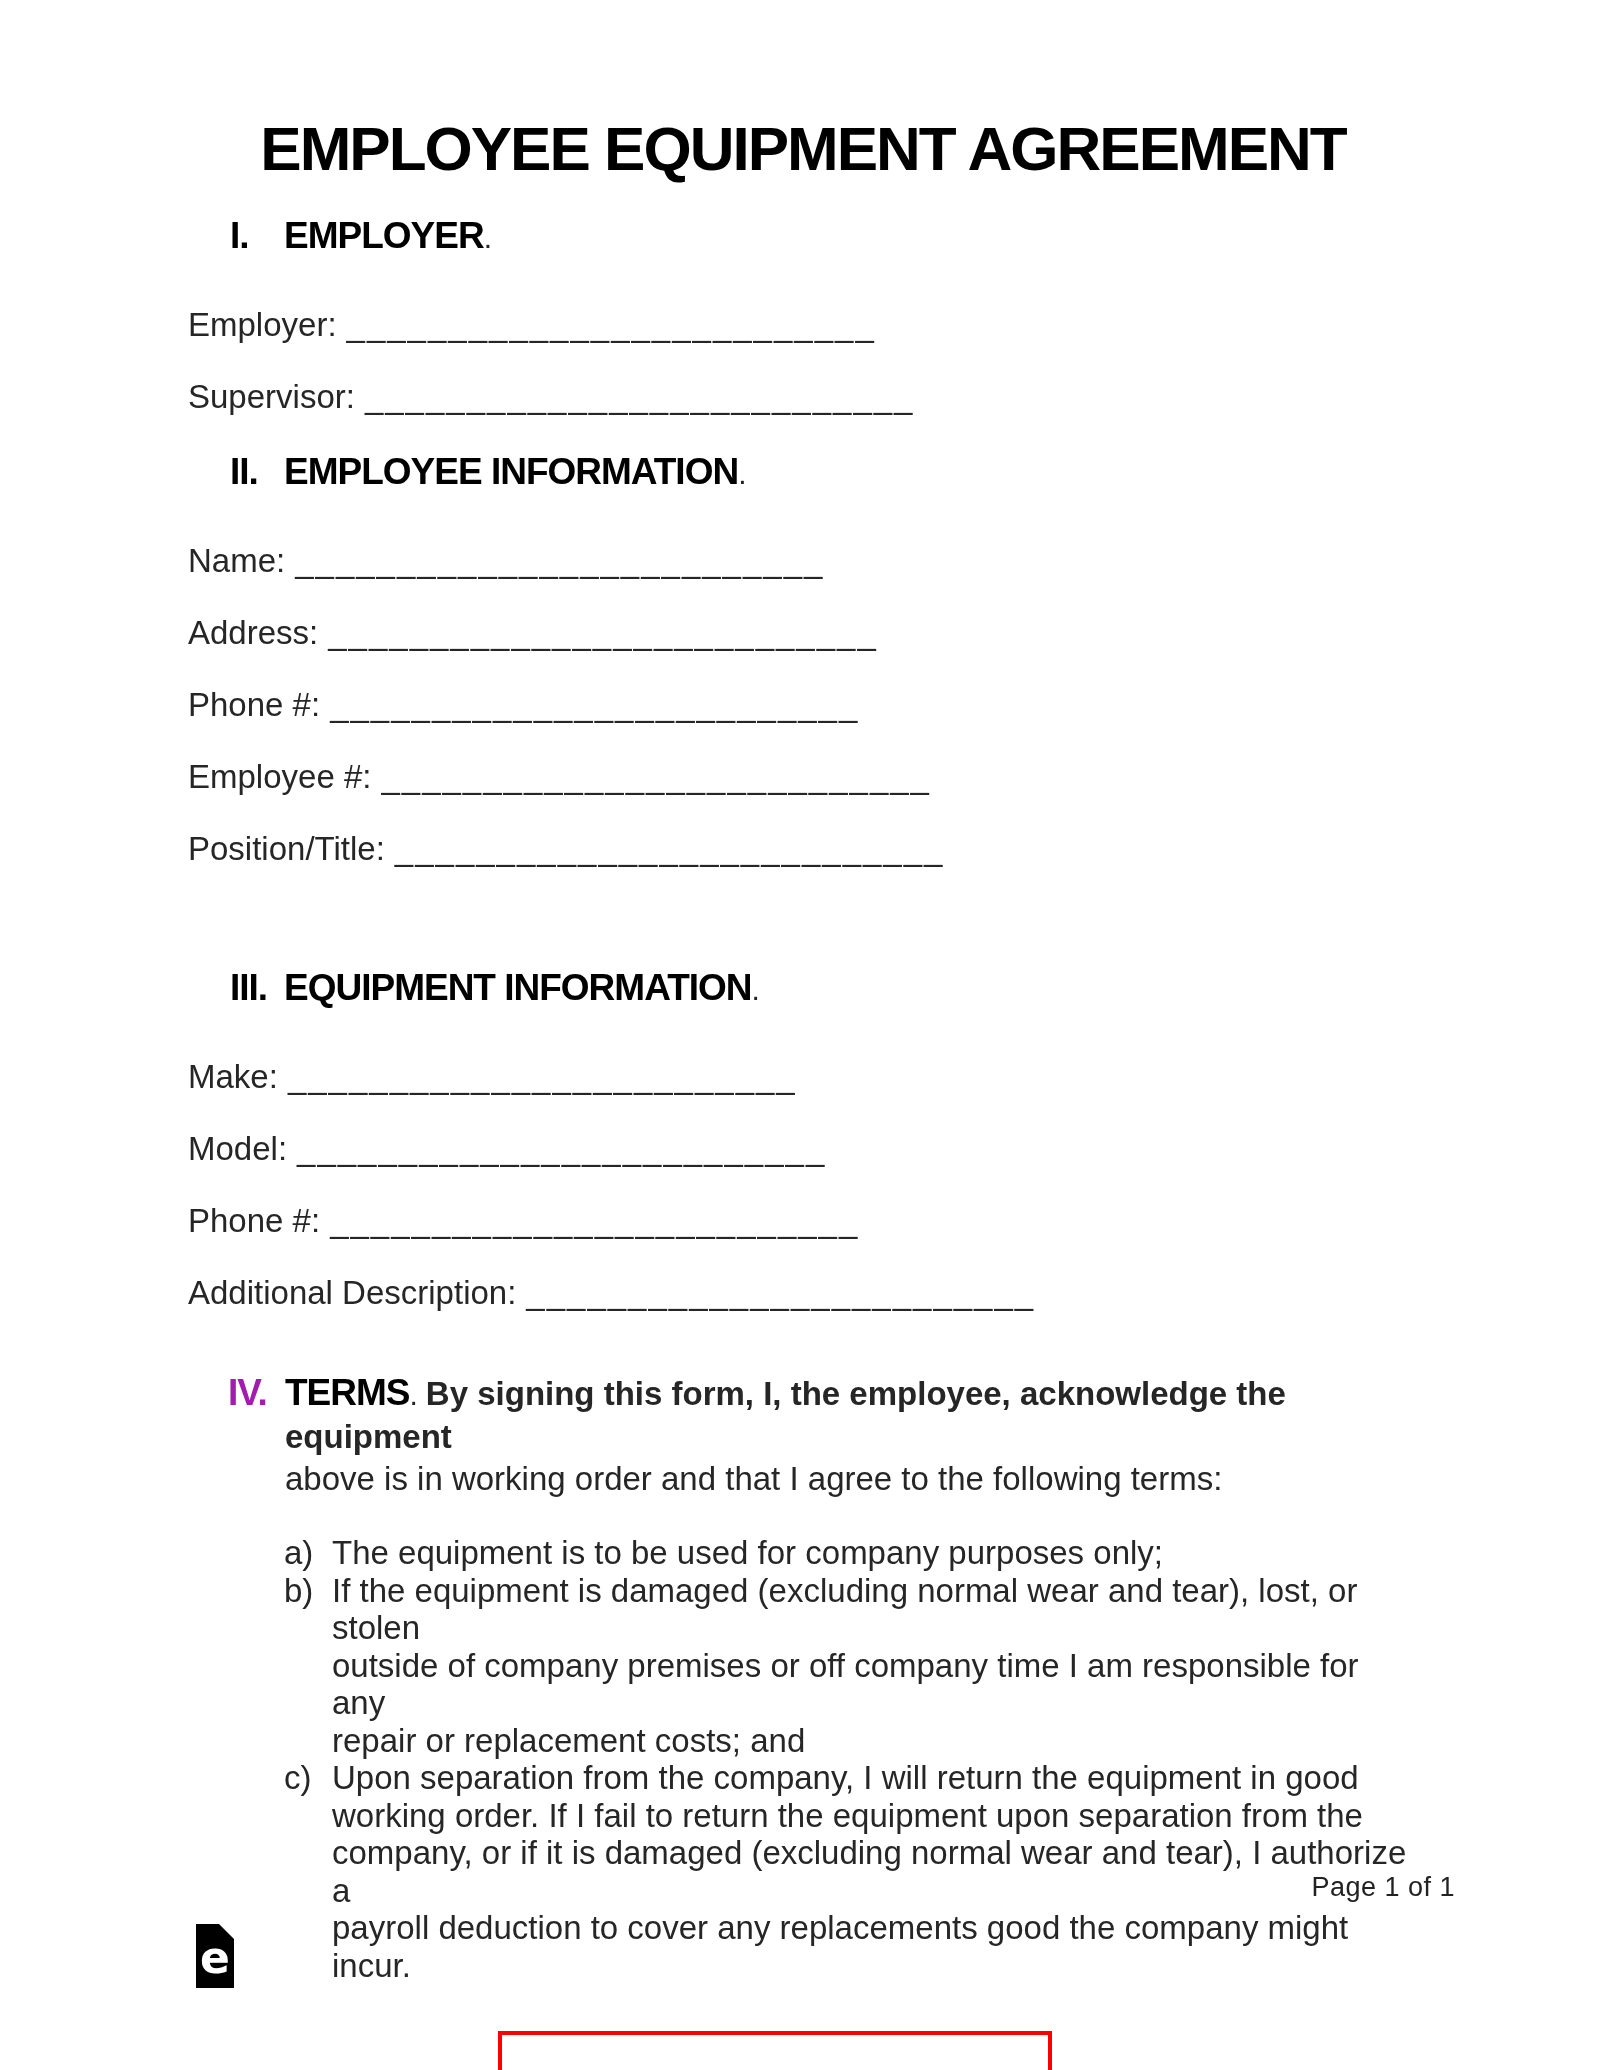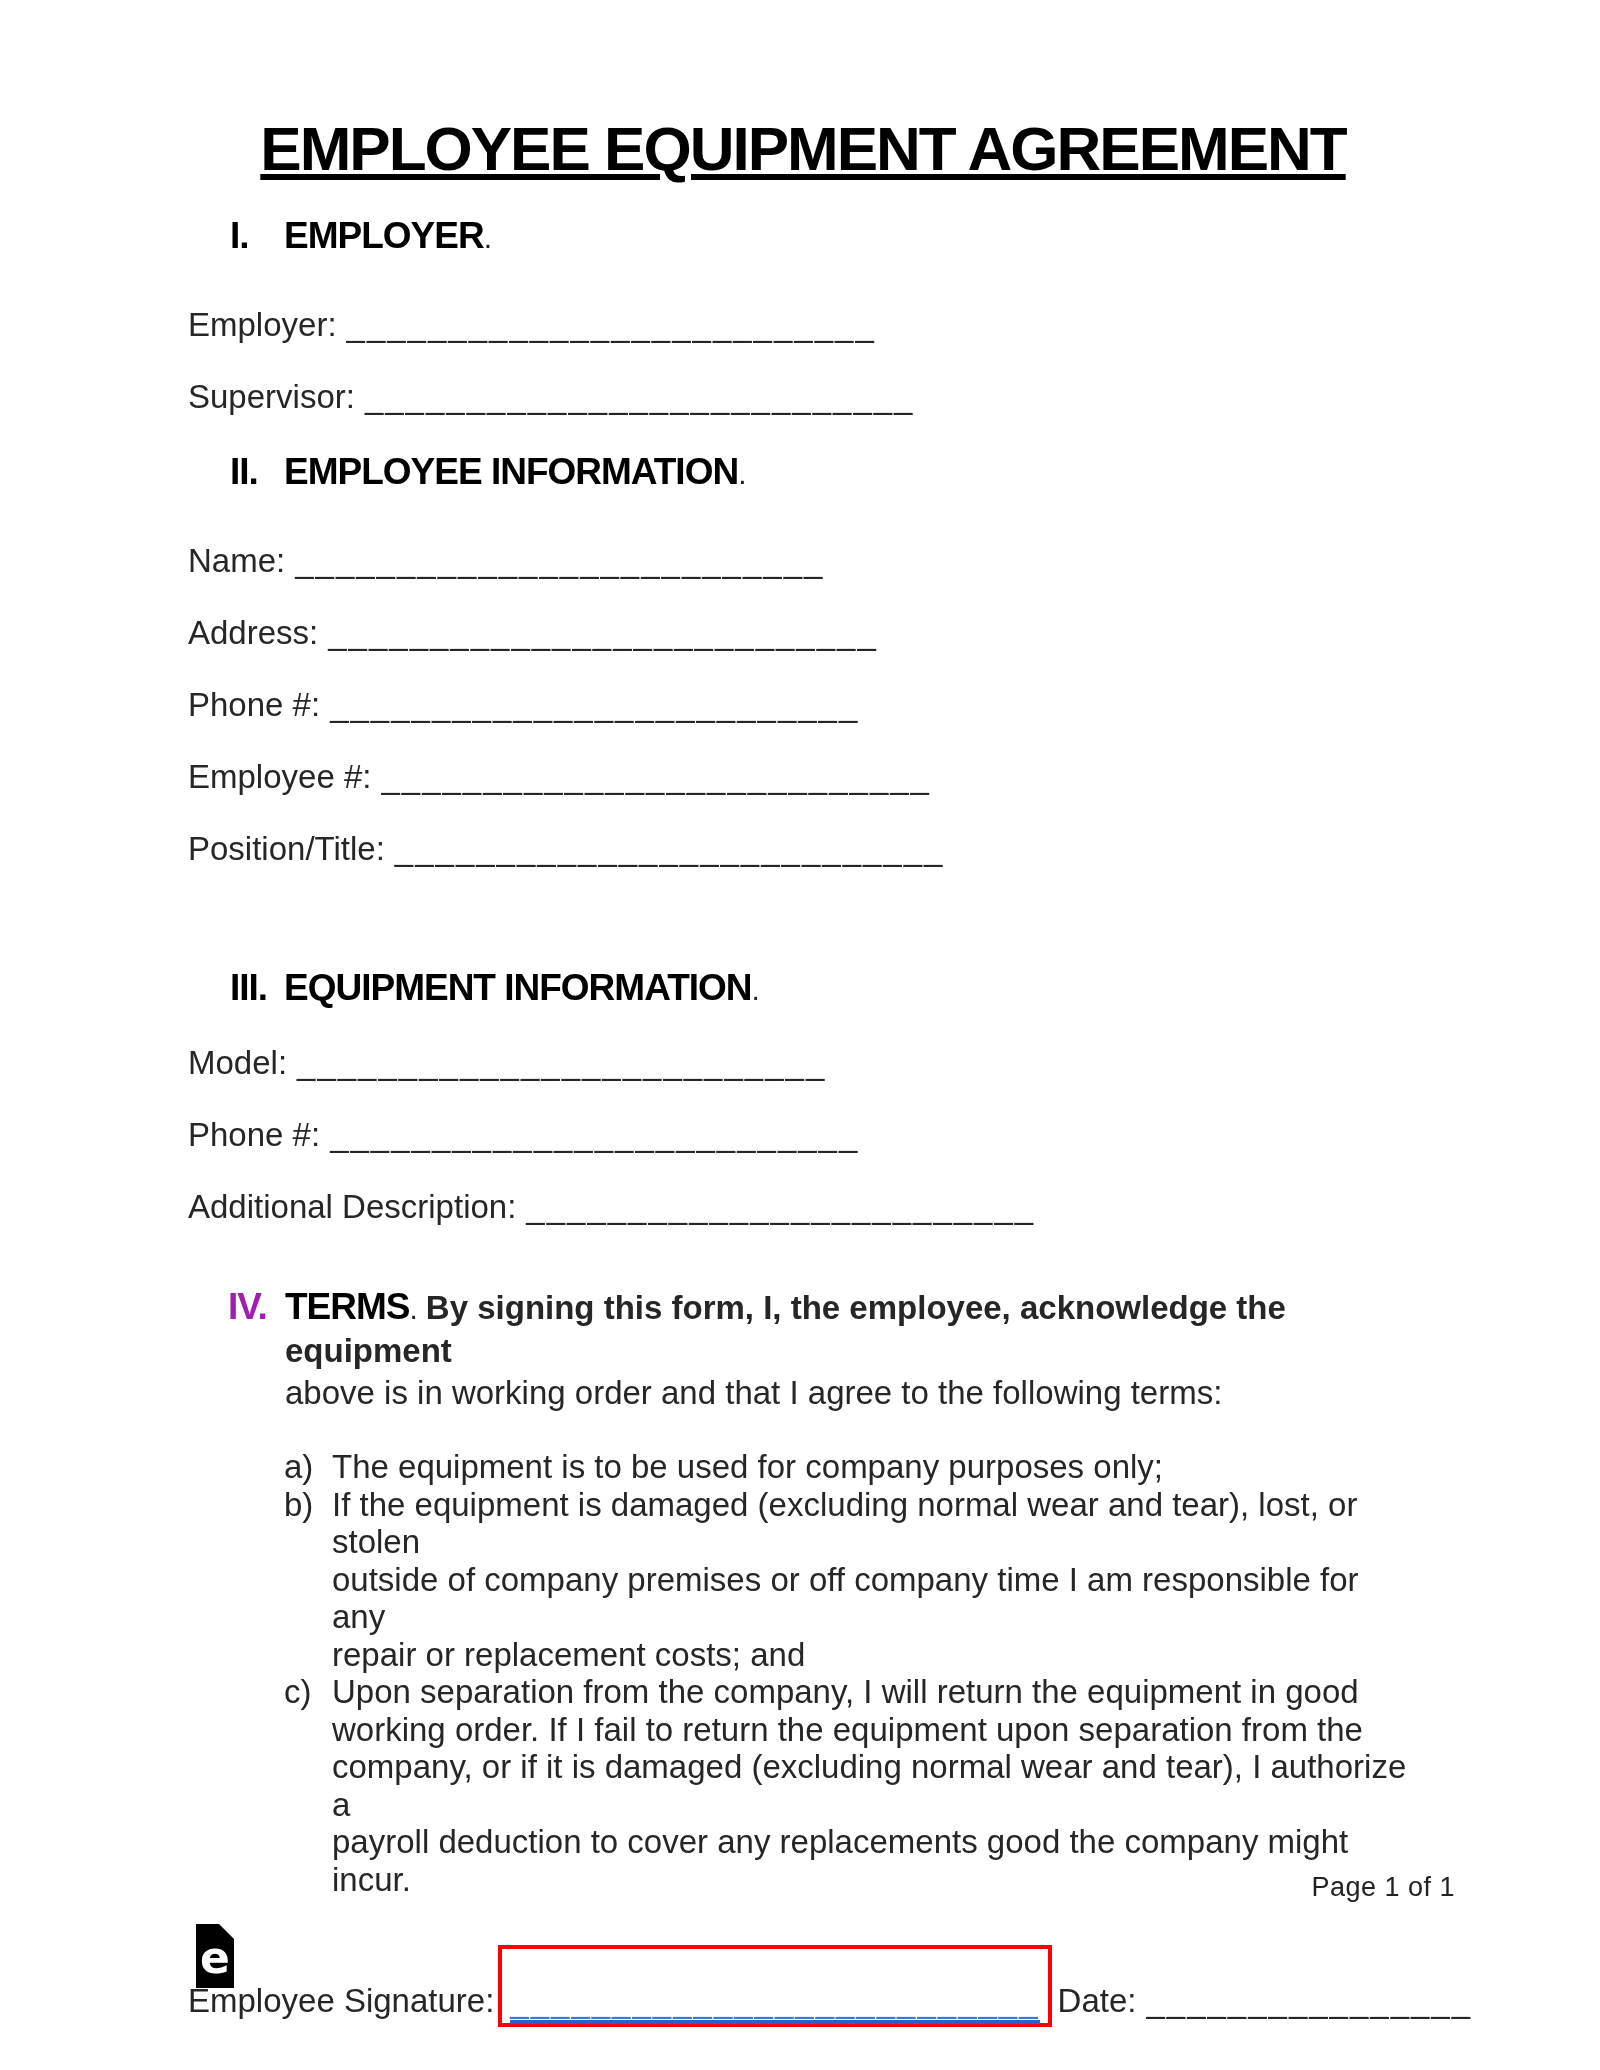--- a/index.html
+++ b/index.html
@@ -6,21 +6,20 @@
   .page {
     position:relative; width:1600px; height:2070px; background:#ffffff;
     font-family:"Liberation Sans", sans-serif; color:#262626; overflow:hidden;
   }
   .content { position:absolute; left:188px; top:0; width:1230px; }
 
   .doc-title {
     padding-top:116px; text-align:center; margin:0;
     font-size:62px; font-weight:bold; letter-spacing:-2px; color:#000;
     line-height:66px;
-    text-decoration:underline;
   }
 
   .sec-head {
     margin:32px 0 0 42px; font-size:37px; font-weight:bold; color:#000;
     letter-spacing:-1px; line-height:44px;
   }
   .sec-head .sec-num { display:inline-block; min-width:54px; }
   .hperiod { font-weight:normal; font-size:30px; color:#222; }
 
   .field-row { margin-top:30px; font-size:33px; line-height:42px; white-space:nowrap; }
@@ -106,20 +105,23 @@
     <div class="field-row">
       <span>Employee #:</span><span class="blank">___________________________</span>
     </div>
     <div class="field-row">
       <span>Position/Title:</span><span class="blank">___________________________</span>
     </div>
 
     <div class="sec-head" style="margin-top:96px;">
       <span class="sec-num">III.</span><span>EQUIPMENT INFORMATION</span><span class="hperiod">.</span>
     </div>
+    <div class="field-row first">
+      <span>Make:</span><span class="blank">_________________________</span>
+    </div>
     <div class="field-row">
       <span>Model:</span><span class="blank">__________________________</span>
     </div>
     <div class="field-row">
       <span>Phone #:</span><span class="blank">__________________________</span>
     </div>
     <div class="field-row">
       <span>Additional Description:</span><span class="blank">_________________________</span>
     </div>
 

